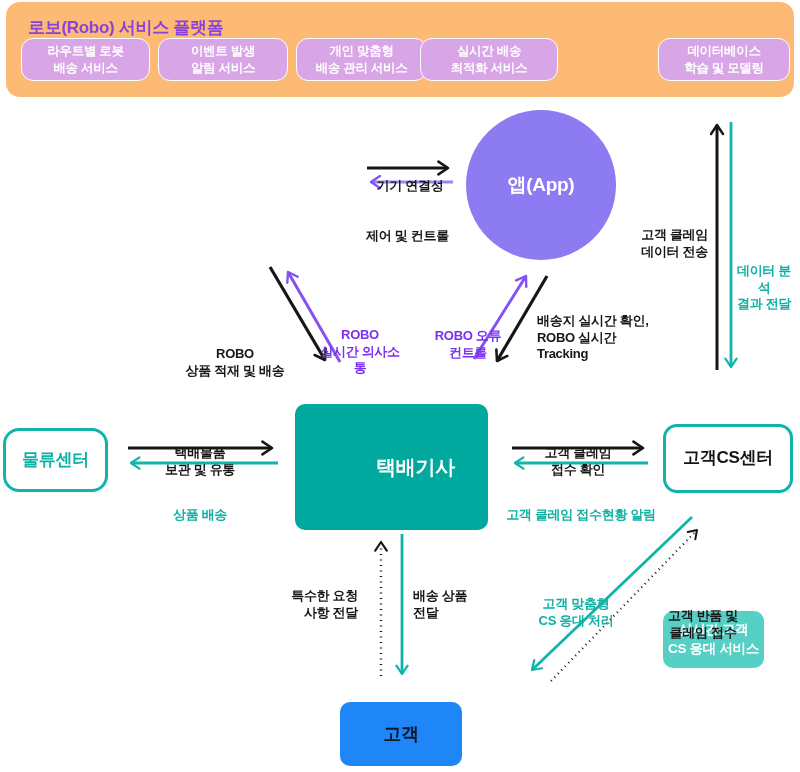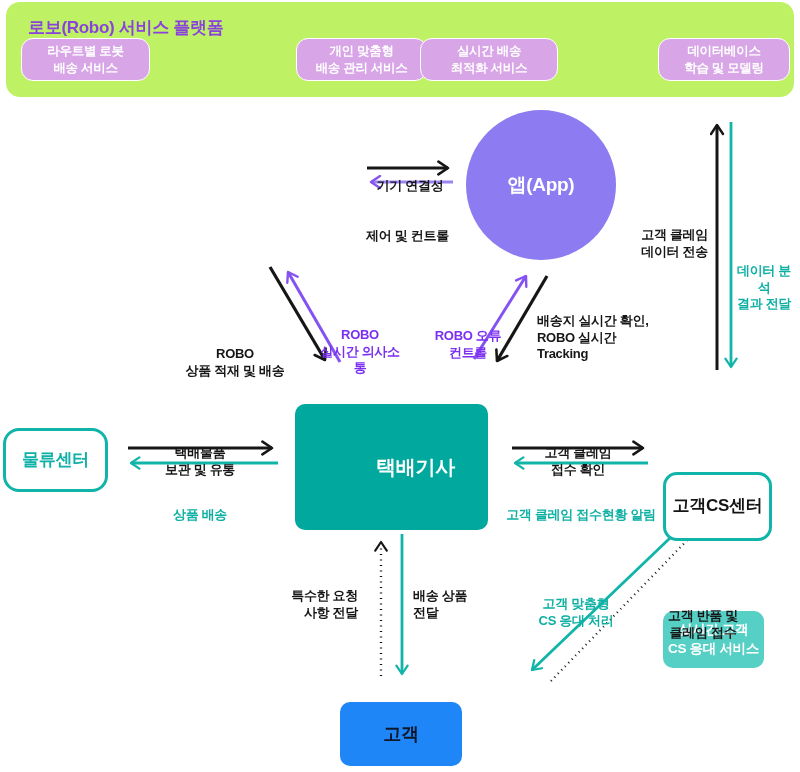--- a/index.html
+++ b/index.html
@@ -1,41 +1,41 @@
 <!DOCTYPE html>
 <html><head>
 <meta charset="utf-8">
 <style>
   html,body{margin:0;padding:0;background:#fff;}
   .stage{position:relative;width:800px;height:772px;background:#fff;overflow:hidden;
          font-family:"Liberation Sans","DejaVu Sans",sans-serif;}
 
   
   .banner{position:absolute;left:6px;top:2px;width:788px;height:95px;
-          background:#bef264;border-radius:14px;}
+          background:#fdba74;border-radius:14px;}
   .banner-title{position:absolute;left:22px;top:14px;font-size:17px;font-weight:700;
           color:#8a42dd;letter-spacing:-0.3px;}
   .svc{position:absolute;top:36px;height:43px;background:#d8a6e7;border:1.5px solid #fff;
        border-radius:12px;color:#fff;font-size:12.5px;font-weight:700;display:flex;
        align-items:center;justify-content:center;text-align:center;line-height:1.3;
        white-space:pre-line;box-sizing:border-box;letter-spacing:-0.3px;}
 
   
   .circle{position:absolute;width:150px;height:150px;border-radius:50%;background:#8c7bf1;
        color:#fff;display:flex;align-items:center;justify-content:center;
        font-size:19px;font-weight:700;letter-spacing:-0.3px;}
   .box{position:absolute;display:flex;align-items:center;justify-content:center;
        font-weight:700;text-align:center;box-sizing:border-box;letter-spacing:-0.3px;
        white-space:pre-line;line-height:1.35;}
   .courier{left:295px;top:404px;width:193px;height:126px;background:#00a89d;
        border-radius:10px;color:#fff;font-size:20px;padding-left:48px;}
   .logistics{left:3px;top:428px;width:105px;height:64px;border:3px solid #10b4a8;
        border-radius:16px;color:#0fb0a5;font-size:17px;background:#fff;}
-  .cscenter{left:663px;top:424px;width:109px;height:69px;border:3px solid #10b4a8;
-       border-radius:14px;color:#141414;font-size:17px;background:#fff;margin-top:48px;}
+  .cscenter{left:663px;top:424px;width:130px;height:69px;border:3px solid #10b4a8;
+       border-radius:14px;color:#141414;font-size:17px;background:#fff;}
   .customer{left:340px;top:702px;width:122px;height:64px;background:#1e86f6;
        border-radius:10px;color:#0f172a;font-size:18px;}
   .realtime{left:663px;top:611px;width:101px;height:57px;background:#56cfc5;
        border-radius:10px;color:#fff;font-size:13.5px;}
 
   
   .lbl{position:absolute;font-size:13px;font-weight:700;line-height:1.28;
        white-space:pre-line;letter-spacing:-0.3px;color:#161616;}
   .lbl.c{text-align:center;margin-top:36px;}
   .lbl.r{text-align:right;}
@@ -46,20 +46,22 @@
 </style>
 </head>
 <body>
 
 <div class="stage">
 
   <div class="banner">
     <div class="banner-title">로보(Robo) 서비스 플랫폼</div>
     <div class="svc" style="left:15px;width:129px;">라우트별 로봇
 배송 서비스</div>
+    <div class="svc" style="left:152px;width:130px;">이벤트 발생
+알림 서비스</div>
     <div class="svc" style="left:290px;width:131px;">개인 맞춤형
 배송 관리 서비스</div>
     <div class="svc" style="left:414px;width:138px;">실시간 배송
 최적화 서비스</div>
     <div class="svc" style="left:652px;width:132px;">데이터베이스
 학습 및 모델링</div>
   </div>
 
   <svg class="arrows" width="800" height="772" viewBox="0 0 800 772">
     <defs>

